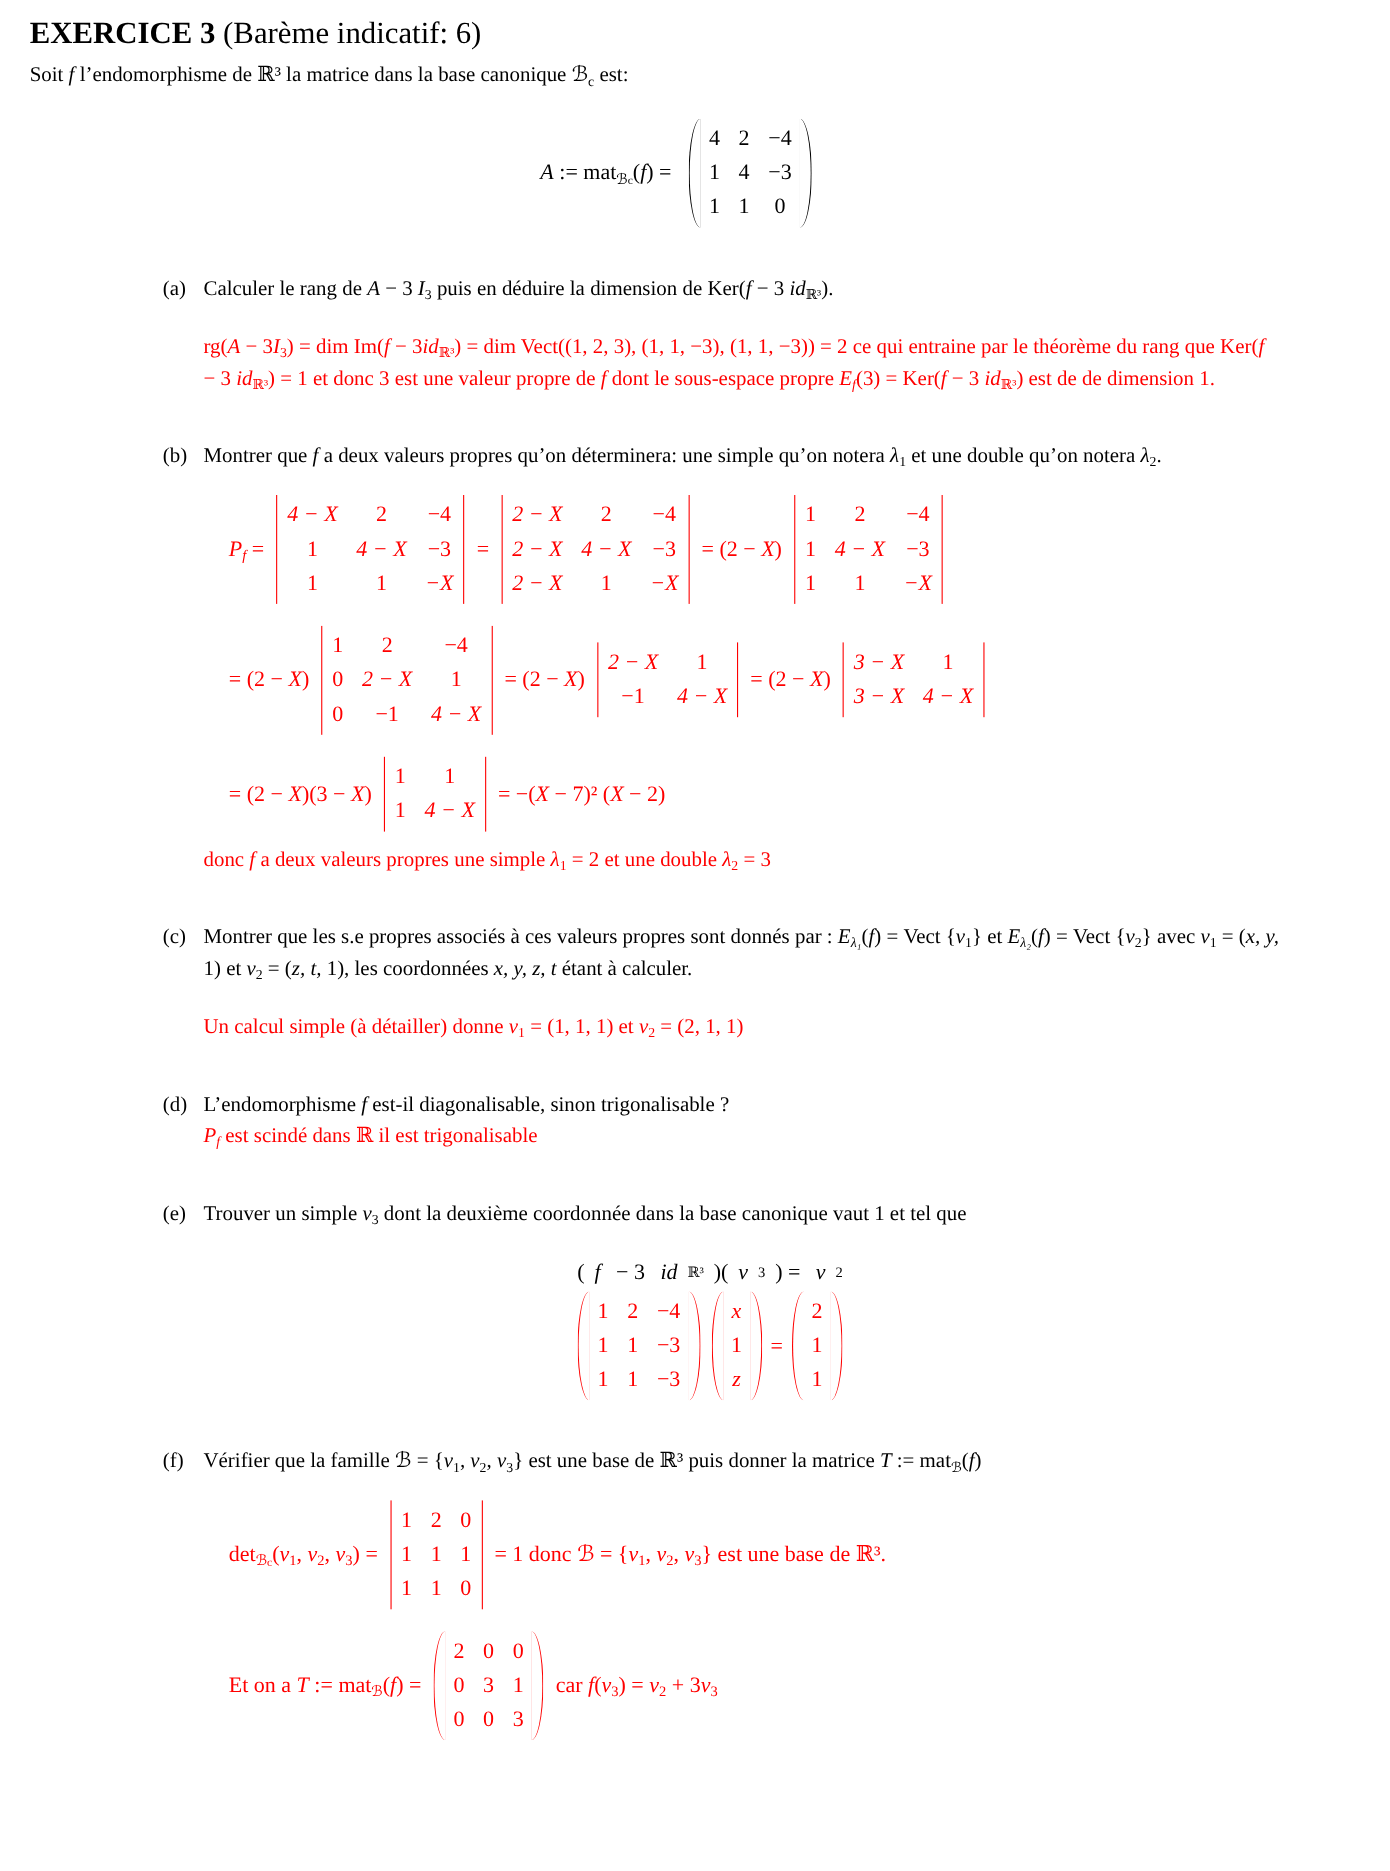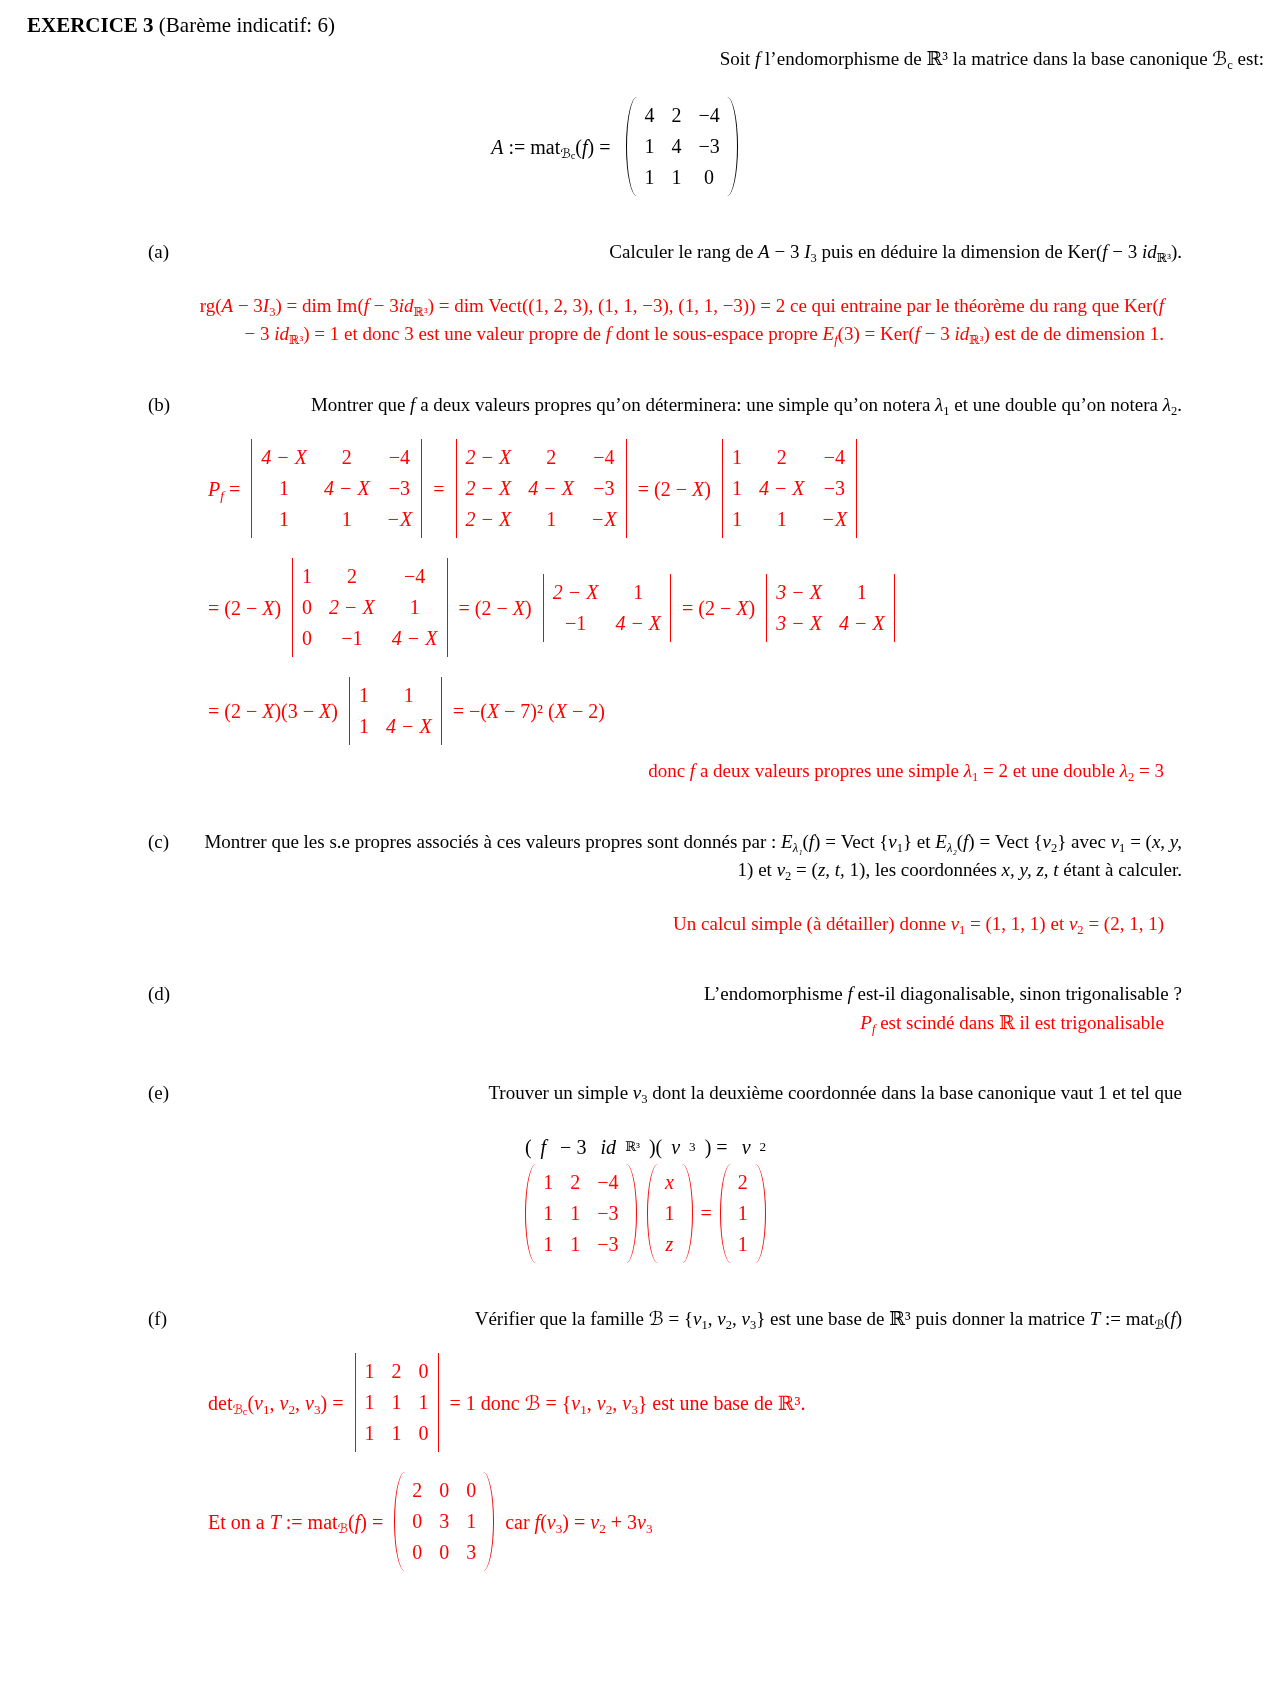--- a/index.html
+++ b/index.html
@@ -3,21 +3,21 @@
 <meta charset="utf-8">
 <style>
   :root{ --red:#ff0000; --ink:#000000; }
   html,body{margin:0;padding:0;background:#ffffff;}
   .page{
     width:1264px;height:1701px;box-sizing:border-box;overflow:hidden;
     padding:10px 0 0 27px;background:#ffffff;color:var(--ink);
     font-family:"Liberation Serif","DejaVu Serif","DejaVu Sans",serif;
     font-size:19px;line-height:1.5;
   }
-  .titleline{font-size:21px;}
+  .titleline{font-size:28px;}
   .b{font-weight:bold;}
   .i{font-style:italic;}
   .s{font-size:66%;vertical-align:-0.3em;line-height:0;}
   .s2{font-size:52%;vertical-align:-0.45em;line-height:0;}
   .intro{margin-top:3px;}
   .disp{display:flex;align-items:center;justify-content:center;gap:9px;}
   .eqA{margin:24px 60px 0 0;font-size:20px;}
   .qrow{display:flex;margin:42px 0 0 121px;}
   .ilabel{flex:none;width:37px;}
   .qtext{flex:1;padding-right:82px;}
@@ -31,21 +31,21 @@
   .meqE{margin-top:2px;color:var(--red);font-size:20px;gap:6px;}
   .matrix{display:inline-flex;align-items:stretch;margin:0 2px;}
   .mgrid{display:grid;align-items:center;justify-items:center;
          column-gap:17px;row-gap:0;padding:3px 7px;}
   .mcell{line-height:31px;white-space:nowrap;}
   .fence{flex:none;width:10px;}
   .paren-l{border-left:1.6px solid currentColor;border-radius:100% 0 0 100% / 50% 0 0 50%;}
   .paren-r{border-right:1.6px solid currentColor;border-radius:0 100% 100% 0 / 0 50% 50% 0;}
   .bar-l{border-left:1.6px solid currentColor;width:2px;}
   .bar-r{border-right:1.6px solid currentColor;width:2px;}
-  .rich{white-space:pre-wrap;text-align:right;}
+  .rich{white-space:pre-wrap;}
 </style>
 </head>
 <body>
 
 <div class="page">
 
   <div class="titleline"><span class="b">EXERCICE 3</span><span> (Barème indicatif: 6)</span></div>
 
   <div class="intro rich"><span>Soit </span><span class="i">f</span><span> l’endomorphisme de ℝ³ la matrice dans la base canonique </span><span>ℬ</span><span class="s">c</span><span> est:</span></div>
 

